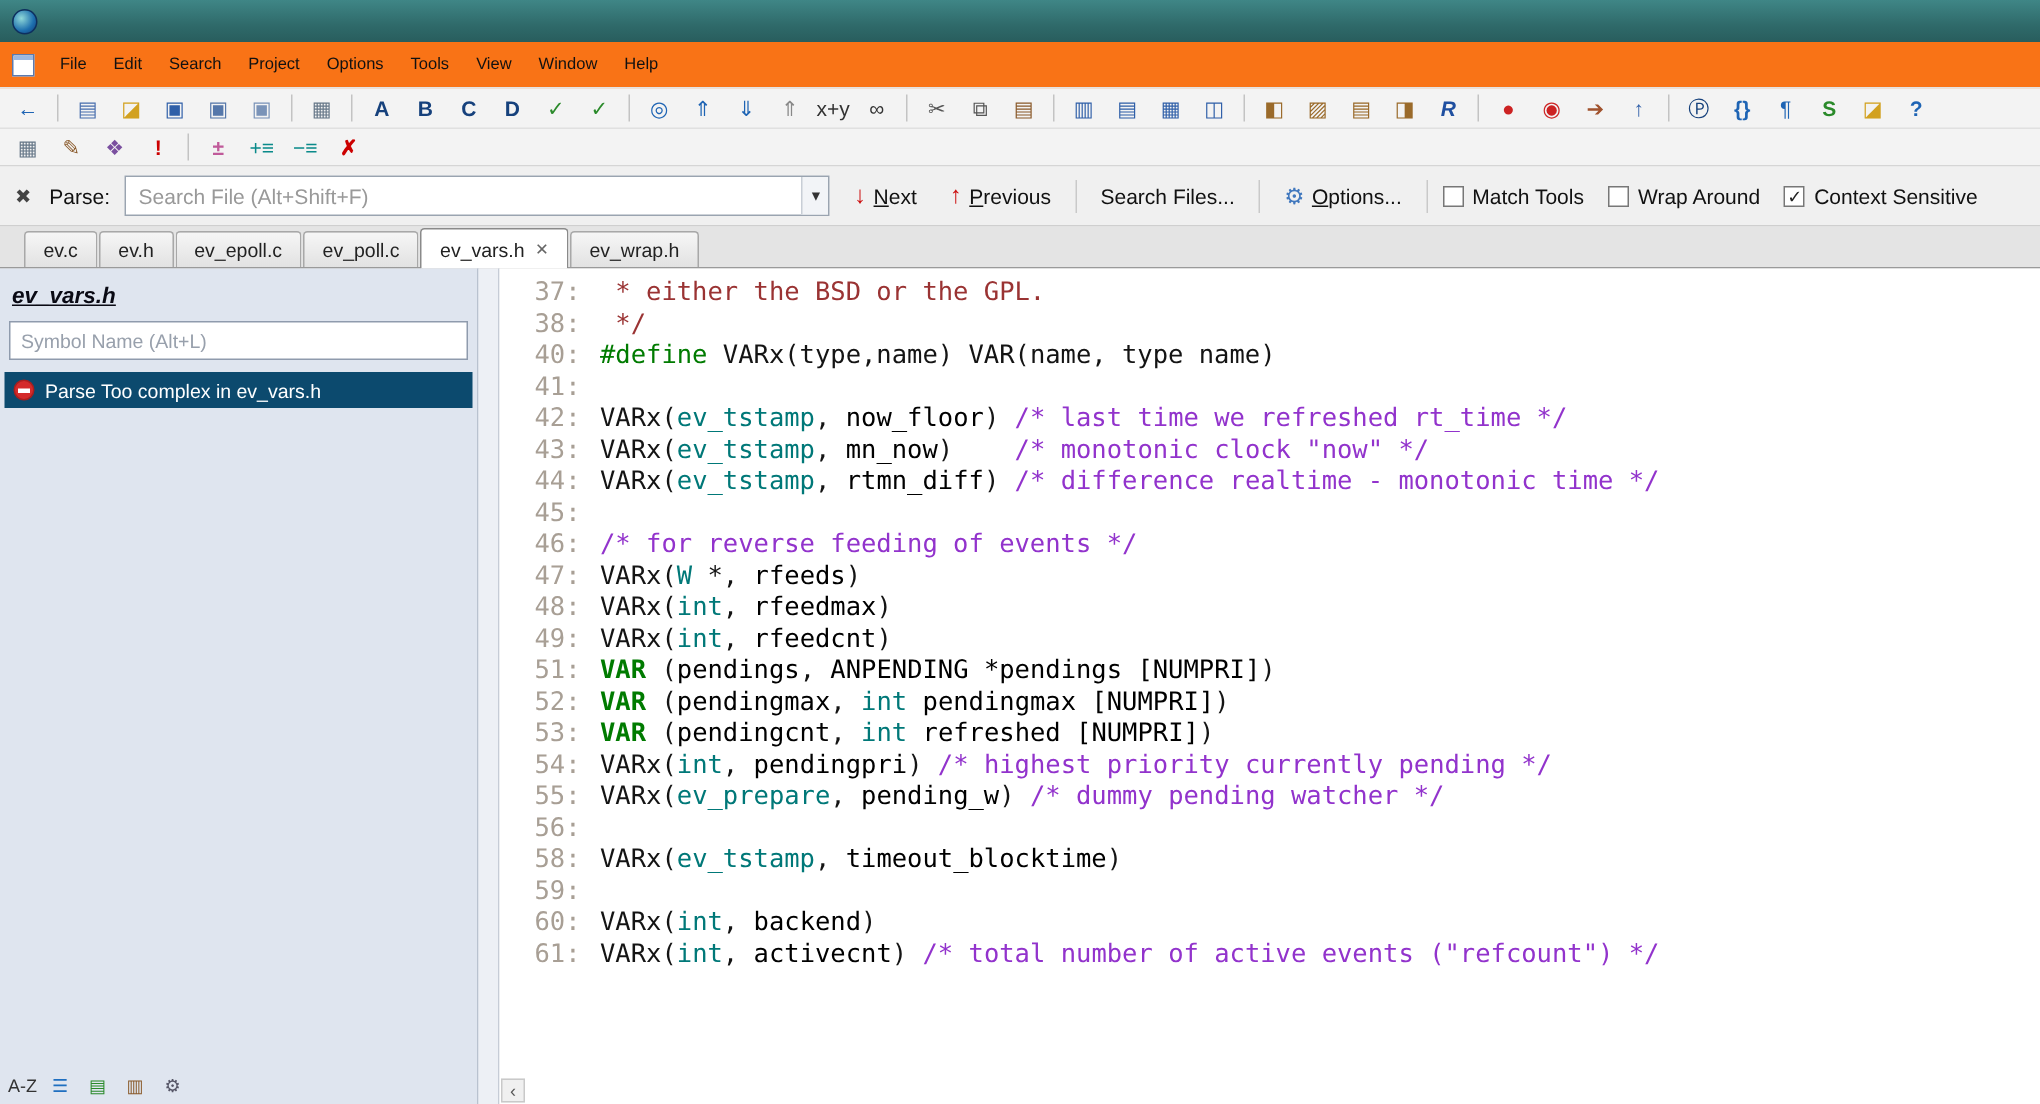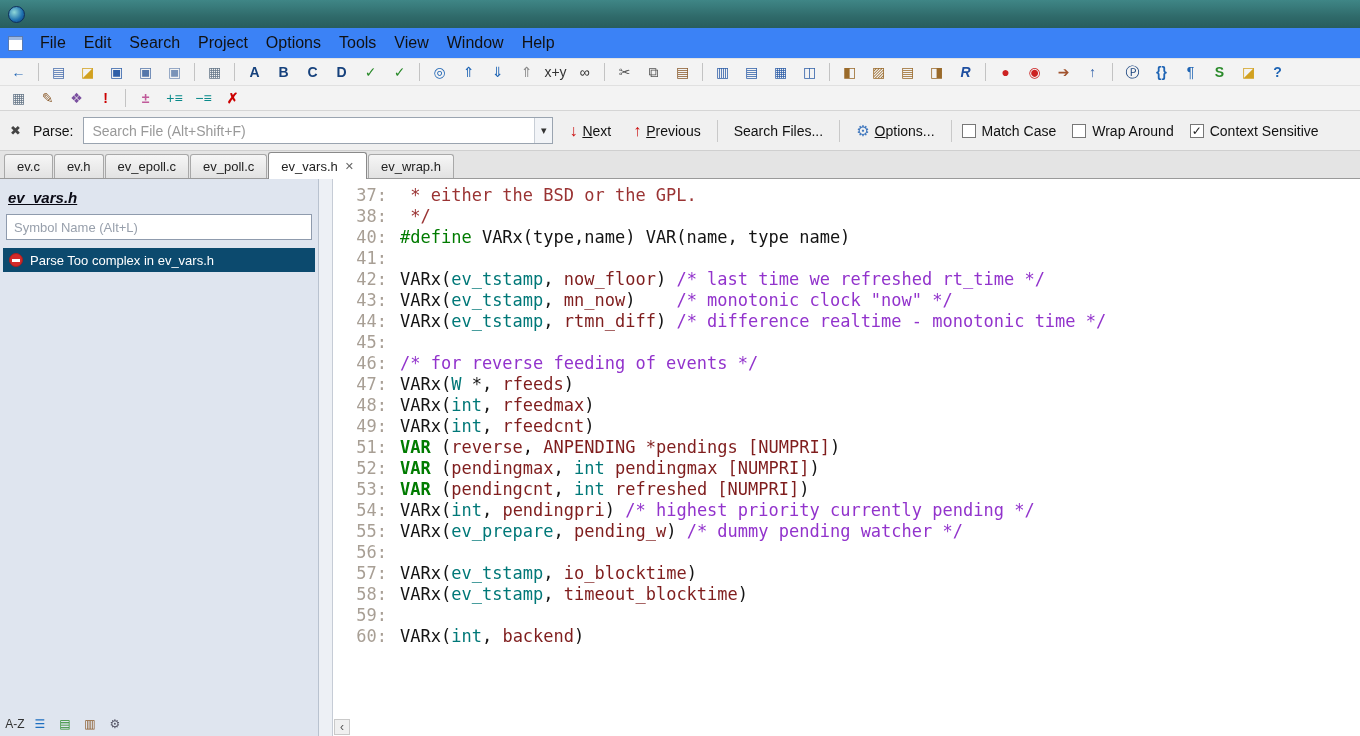--- a/index.html
+++ b/index.html
@@ -5,21 +5,21 @@
   *{box-sizing:border-box}
   html,body{margin:0;padding:0}
   body{width:1360px;height:736px;overflow:hidden;font-family:"Liberation Sans",sans-serif;}
   .window{width:1360px;height:736px;display:flex;flex-direction:column;background:#f0f0f0}
 
   
   .titlebar{height:28px;flex:0 0 28px;background:linear-gradient(180deg,#3f8686 0%,#2f6a6a 60%,#285d5d 100%);display:flex;align-items:center;padding:0 8px;gap:8px;color:#fff;font-size:14px}
   .app-icon{width:17px;height:17px;border-radius:50%;background:radial-gradient(circle at 35% 35%,#8fd8d8,#1d6fae 60%,#123c77);border:1px solid #0e2f5e;flex:0 0 17px}
 
   
-  .menubar{height:26px;flex:0 0 26px;background:#3b82f6;border-bottom:1px solid #e3e3e3;display:flex;align-items:center;padding:15px 8px;font-size:16px;color:#111}
+  .menubar{height:26px;flex:0 0 26px;background:#f97316;border-bottom:1px solid #e3e3e3;display:flex;align-items:center;padding:15px 8px;font-size:11px;color:#111}
   .doc-icon{width:15px;height:15px;background:#fff;border:1px solid #5a7ab0;box-shadow:inset 0 3px 0 #9db8e0;margin-right:8px;flex:0 0 15px}
   .menu-items{display:flex}
   .menu-item{padding:3px 9px;cursor:default}
 
   
   .toolbar{display:flex;align-items:center;background:#f3f3f3;padding:0 4px}
   .tb1{height:27px;flex:0 0 27px;border-bottom:1px solid #e0e0e0}
   .tb2{height:25px;flex:0 0 25px;border-bottom:1px solid #d5d5d5}
   .tbtn{width:29px;height:22px;display:flex;align-items:center;justify-content:center;font-size:14px;border-radius:2px}
   .tbtn span{line-height:1;white-space:nowrap}
@@ -36,21 +36,21 @@
   .arrow-red{color:#cc1111;font-weight:bold;font-size:16px}
   .gear{color:#4178be;font-size:15px}
   .accel{display:inline-block}
   .accel::first-letter{text-decoration:underline}
   .fsep{width:1px;height:22px;background:#c9c9c9}
   .find-checks{display:flex;gap:16px;align-items:center}
   .cb{display:flex;align-items:center;gap:6px;white-space:nowrap}
   .cbbox{width:14px;height:14px;border:1px solid #777;background:#fff;display:flex;align-items:center;justify-content:center;font-size:12px;color:#222;line-height:1;flex:0 0 14px}
 
   
-  .tabbar{height:28px;flex:0 0 28px;background:#e4e4e4;border-bottom:1px solid #9a9a9a;display:flex;align-items:flex-end;padding:4px 0 0 4px;gap:1px}
+  .tabbar{height:28px;flex:0 0 28px;background:#e4e4e4;border-bottom:1px solid #9a9a9a;display:flex;align-items:flex-end;padding:4px 0 0 16px;gap:1px}
   .tab{height:24px;display:flex;align-items:center;gap:7px;padding:0 12px;background:linear-gradient(#f6f6f6,#e2e2e2);border:1px solid #a8a8a8;border-bottom:none;border-radius:3px 3px 0 0;font-size:13px;color:#222}
   .tab.active{background:#fff;height:27px;margin-bottom:-1px;border-color:#8a8a8a}
   .tab-close{color:#666;font-size:11px}
 
   
   .content{flex:1;display:flex;min-height:0}
   .panel{width:319px;flex:0 0 319px;background:#dfe5ef;border-right:1px solid #b9c2cf;display:flex;flex-direction:column;padding-top:6px}
   .panel-title{font-size:15px;font-weight:bold;font-style:italic;text-decoration:underline;color:#0a0a14;padding:4px 8px 8px}
   .panel-search{height:26px;margin:0 6px;border:1px solid #8f9bad;padding:0 7px;font-size:13px;color:#333;outline:none;font-family:inherit;background:#fff}
   .panel-search::placeholder{color:#98a0ac}
@@ -66,21 +66,21 @@
   .splitter{width:14px;flex:0 0 14px;background:#edf0f5;border-right:1px solid #c6ccd6}
 
   
   .editor{flex:1;background:#fff;position:relative;font-family:"DejaVu Sans Mono","Liberation Mono",monospace;font-size:17px;line-height:21px;padding:6px 0 0 8px;overflow:hidden}
   .line{white-space:pre;height:21px}
   .ln{display:inline-block;width:46px;text-align:right;color:#a89f95;margin-right:13px}
   .s-p{color:#141414}
   .s-kw{color:#007b00}
   .s-kwb{color:#007b00;font-weight:bold}
   .s-ty{color:#007878}
-  .s-id{color:#7f1d1d}
+  .s-id{color:#000000}
   .s-cm{color:#9233cc}
   .s-cmb{color:#9a3333}
   .hscroll-btn{position:absolute;left:1px;bottom:1px;width:16px;height:16px;background:#f0f0f0;border:1px solid #c9c9c9;display:flex;align-items:center;justify-content:center;font-size:12px;color:#555;font-family:"Liberation Sans",sans-serif}
 </style>
 </head>
 <body>
 
 <div class="window">
 
   <div class="titlebar">
@@ -285,21 +285,21 @@
     </div>
     <span class="fsep"></span>
     <div class="findbtn">
       <span class="gear">⚙</span>
       <span class="accel">Options...</span>
     </div>
     <span class="fsep"></span>
     <div class="find-checks" id="find-checks">
         <div class="cb">
           <span class="cbbox"></span>
-          <span>Match Case</span>
+          <span>Match Tools</span>
         </div>
         <div class="cb">
           <span class="cbbox"></span>
           <span>Wrap Around</span>
         </div>
         <div class="cb">
           <span class="cbbox">✓</span>
           <span>Context Sensitive</span>
         </div>
       </div>
@@ -364,28 +364,28 @@
           <div class="line"><span class="ln">40:</span><span class="s-kw">#define</span><span class="s-p"> VARx(type,name) VAR(name, type name)</span></div>
           <div class="line"><span class="ln">41:</span></div>
           <div class="line"><span class="ln">42:</span><span class="s-p">VARx(</span><span class="s-ty">ev_tstamp</span><span class="s-p">, </span><span class="s-id">now_floor</span><span class="s-p">) </span><span class="s-cm">/* last time we refreshed rt_time */</span></div>
           <div class="line"><span class="ln">43:</span><span class="s-p">VARx(</span><span class="s-ty">ev_tstamp</span><span class="s-p">, </span><span class="s-id">mn_now</span><span class="s-p">)    </span><span class="s-cm">/* monotonic clock "now" */</span></div>
           <div class="line"><span class="ln">44:</span><span class="s-p">VARx(</span><span class="s-ty">ev_tstamp</span><span class="s-p">, </span><span class="s-id">rtmn_diff</span><span class="s-p">) </span><span class="s-cm">/* difference realtime - monotonic time */</span></div>
           <div class="line"><span class="ln">45:</span></div>
           <div class="line"><span class="ln">46:</span><span class="s-cm">/* for reverse feeding of events */</span></div>
           <div class="line"><span class="ln">47:</span><span class="s-p">VARx(</span><span class="s-ty">W</span><span class="s-p"> *, </span><span class="s-id">rfeeds</span><span class="s-p">)</span></div>
           <div class="line"><span class="ln">48:</span><span class="s-p">VARx(</span><span class="s-ty">int</span><span class="s-p">, </span><span class="s-id">rfeedmax</span><span class="s-p">)</span></div>
           <div class="line"><span class="ln">49:</span><span class="s-p">VARx(</span><span class="s-ty">int</span><span class="s-p">, </span><span class="s-id">rfeedcnt</span><span class="s-p">)</span></div>
-          <div class="line"><span class="ln">51:</span><span class="s-kwb">VAR</span><span class="s-p"> (</span><span class="s-id">reverse</span><span class="s-p">, </span><span class="s-id">ANPENDING *pendings [NUMPRI]</span><span class="s-p">)</span></div>
+          <div class="line"><span class="ln">51:</span><span class="s-kwb">VAR</span><span class="s-p"> (</span><span class="s-id">pendings</span><span class="s-p">, </span><span class="s-id">ANPENDING *pendings [NUMPRI]</span><span class="s-p">)</span></div>
           <div class="line"><span class="ln">52:</span><span class="s-kwb">VAR</span><span class="s-p"> (</span><span class="s-id">pendingmax</span><span class="s-p">, </span><span class="s-ty">int</span><span class="s-p"> </span><span class="s-id">pendingmax [NUMPRI]</span><span class="s-p">)</span></div>
           <div class="line"><span class="ln">53:</span><span class="s-kwb">VAR</span><span class="s-p"> (</span><span class="s-id">pendingcnt</span><span class="s-p">, </span><span class="s-ty">int</span><span class="s-p"> </span><span class="s-id">refreshed [NUMPRI]</span><span class="s-p">)</span></div>
           <div class="line"><span class="ln">54:</span><span class="s-p">VARx(</span><span class="s-ty">int</span><span class="s-p">, </span><span class="s-id">pendingpri</span><span class="s-p">) </span><span class="s-cm">/* highest priority currently pending */</span></div>
           <div class="line"><span class="ln">55:</span><span class="s-p">VARx(</span><span class="s-ty">ev_prepare</span><span class="s-p">, </span><span class="s-id">pending_w</span><span class="s-p">) </span><span class="s-cm">/* dummy pending watcher */</span></div>
           <div class="line"><span class="ln">56:</span></div>
-          <div class="line"><span class="ln">57:</span><span class="s-p">VARx(</span><span class="s-ty">ev_tstamp</span><span class="s-p">, </span><span class="s-id">io_blocktime</span><span class="s-p">)</span></div>
           <div class="line"><span class="ln">58:</span><span class="s-p">VARx(</span><span class="s-ty">ev_tstamp</span><span class="s-p">, </span><span class="s-id">timeout_blocktime</span><span class="s-p">)</span></div>
           <div class="line"><span class="ln">59:</span></div>
           <div class="line"><span class="ln">60:</span><span class="s-p">VARx(</span><span class="s-ty">int</span><span class="s-p">, </span><span class="s-id">backend</span><span class="s-p">)</span></div>
+          <div class="line"><span class="ln">61:</span><span class="s-p">VARx(</span><span class="s-ty">int</span><span class="s-p">, </span><span class="s-id">activecnt</span><span class="s-p">) </span><span class="s-cm">/* total number of active events ("refcount") */</span></div>
         </div>
       <div class="hscroll-btn">‹</div>
     </div>
   </div>
 
 </div>
 
 </body></html>

